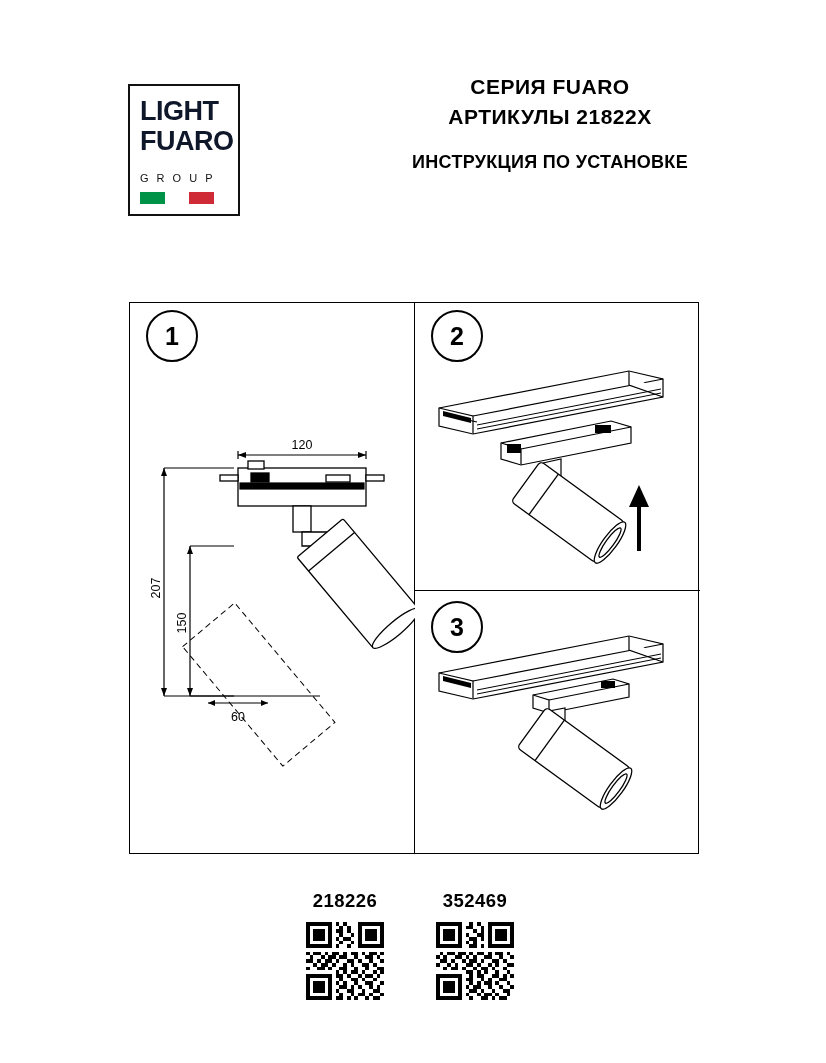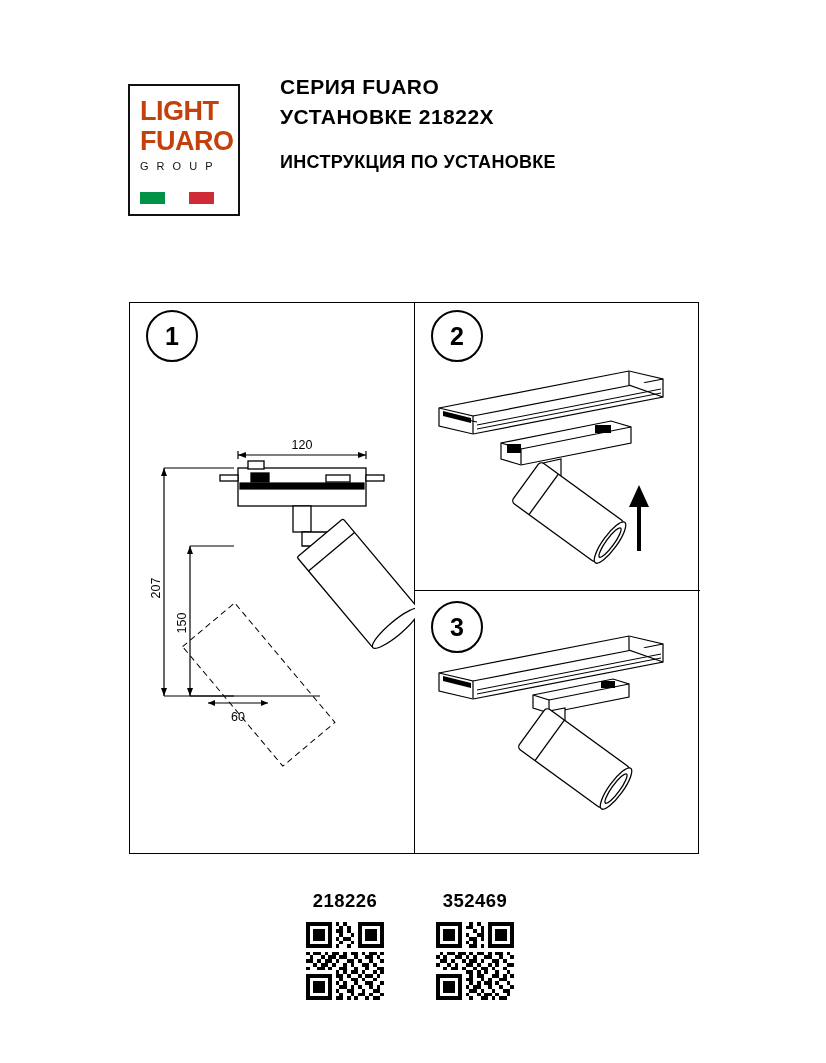--- a/index.html
+++ b/index.html
@@ -34,47 +34,47 @@
     background: #ffffff;
     box-sizing: border-box;
     padding: 10px 0 0 10px;
   }
   .logo-line1, .logo-line2 {
     font-family: "Liberation Sans", sans-serif;
     font-weight: bold;
     font-size: 27px;
     letter-spacing: -0.5px;
     line-height: 30px;
-    color: #c2410c;
+    color: #0f172a;
   }
   .logo-line3 {
     font-size: 11px;
     letter-spacing: 2.5px;
     color: #111111;
-    margin-top: 4px;
+    margin-top: 16px;
   }
   .logo-flag {
     position: absolute;
     left: 10px;
     bottom: 10px;
     width: 74px;
     height: 12px;
     display: flex;
   }
   .logo-flag span { display: block; height: 100%; }
   .flag-g { flex: 1; background: #009246; }
   .flag-w { flex: 1; background: #ffffff; }
   .flag-r { flex: 1; background: #ce2b37; }
 
   .header-text {
     position: absolute;
     left: 280px;
     top: 0;
     width: 540px;
-    text-align: left;
+    text-align: center;
   }
   .h-series {
     font-size: 21px;
     font-weight: bold;
     letter-spacing: 0.5px;
     line-height: 30px;
   }
   .h-article {
     font-size: 21px;
     font-weight: bold;
@@ -177,21 +177,21 @@
     <div class="logo-line3">G R O U P</div>
     <div class="logo-flag">
       <span class="flag-g"></span>
         <span class="flag-w"></span>
         <span class="flag-r"></span>
     </div>
   </div>
 
   <div class="header-text">
     <div class="h-series">СЕРИЯ FUARO</div>
-    <div class="h-article">УСТАНОВКЕ 21822Х</div>
+    <div class="h-article">АРТИКУЛЫ 21822Х</div>
     <div class="h-instruction">
       <div>ИНСТРУКЦИЯ ПО УСТАНОВКЕ</div>
     </div>
   </div>
 
 </div>
 
 <div class="panels">
 
   <div class="panel-left">

